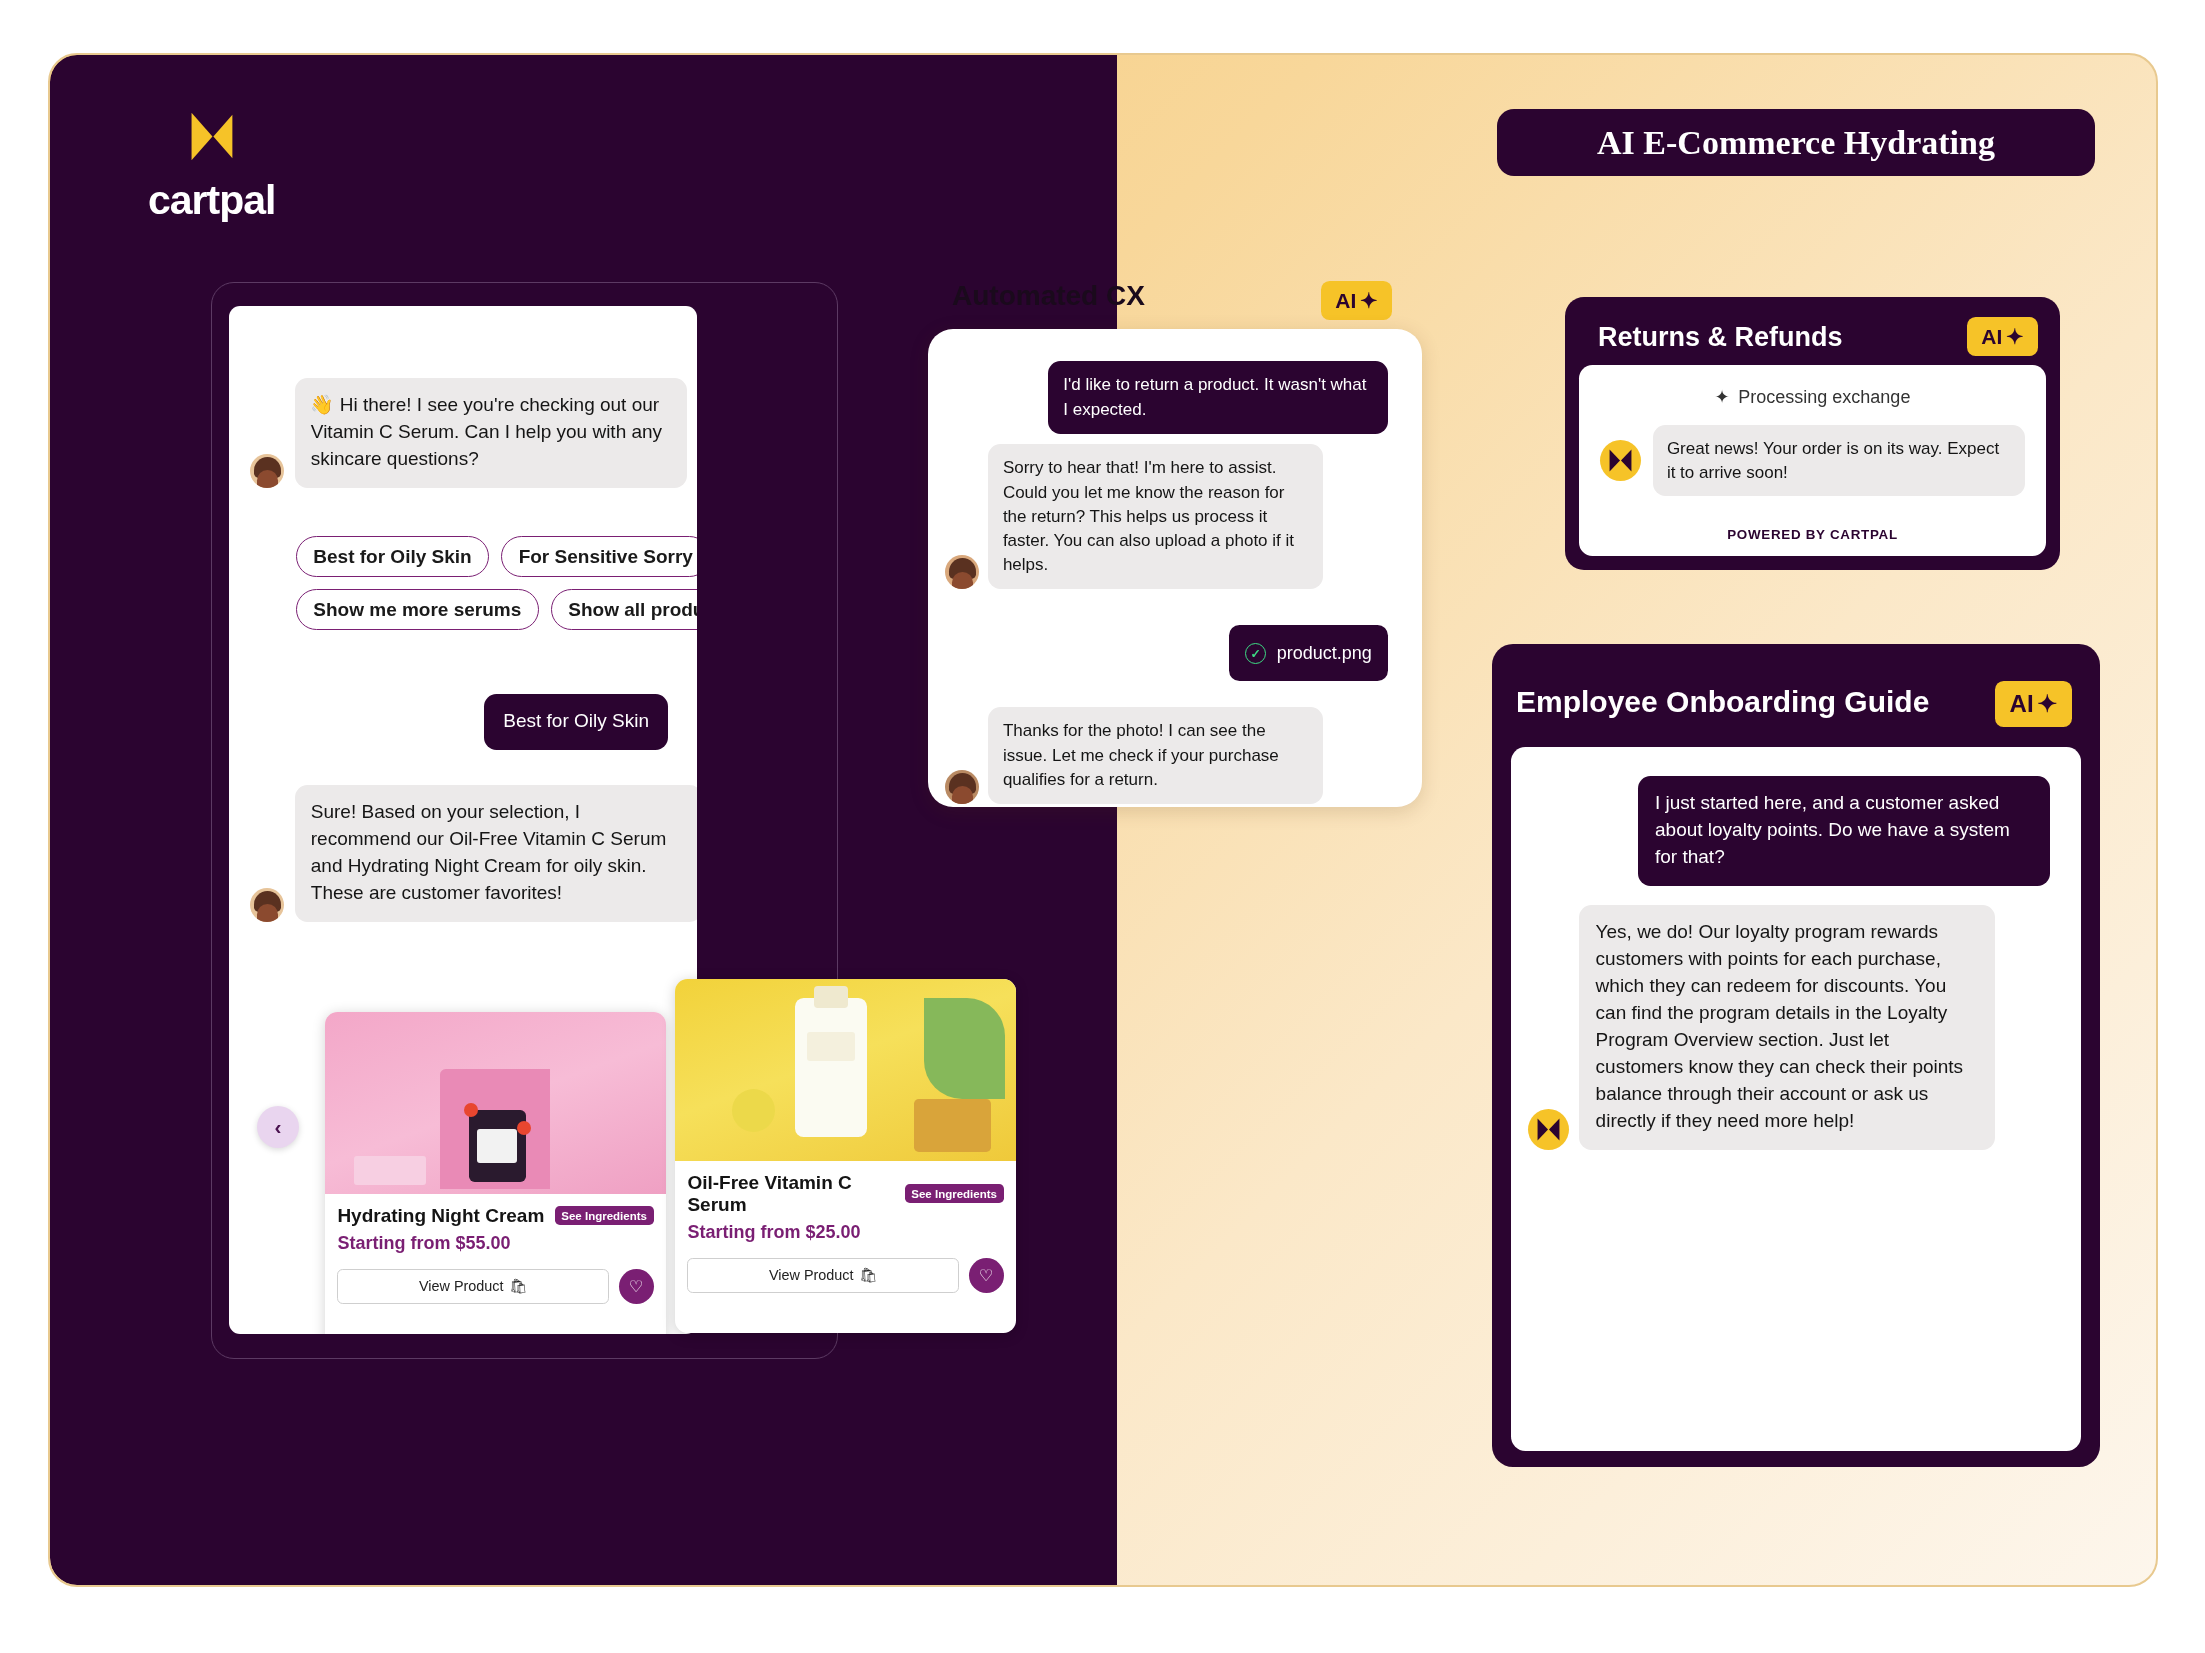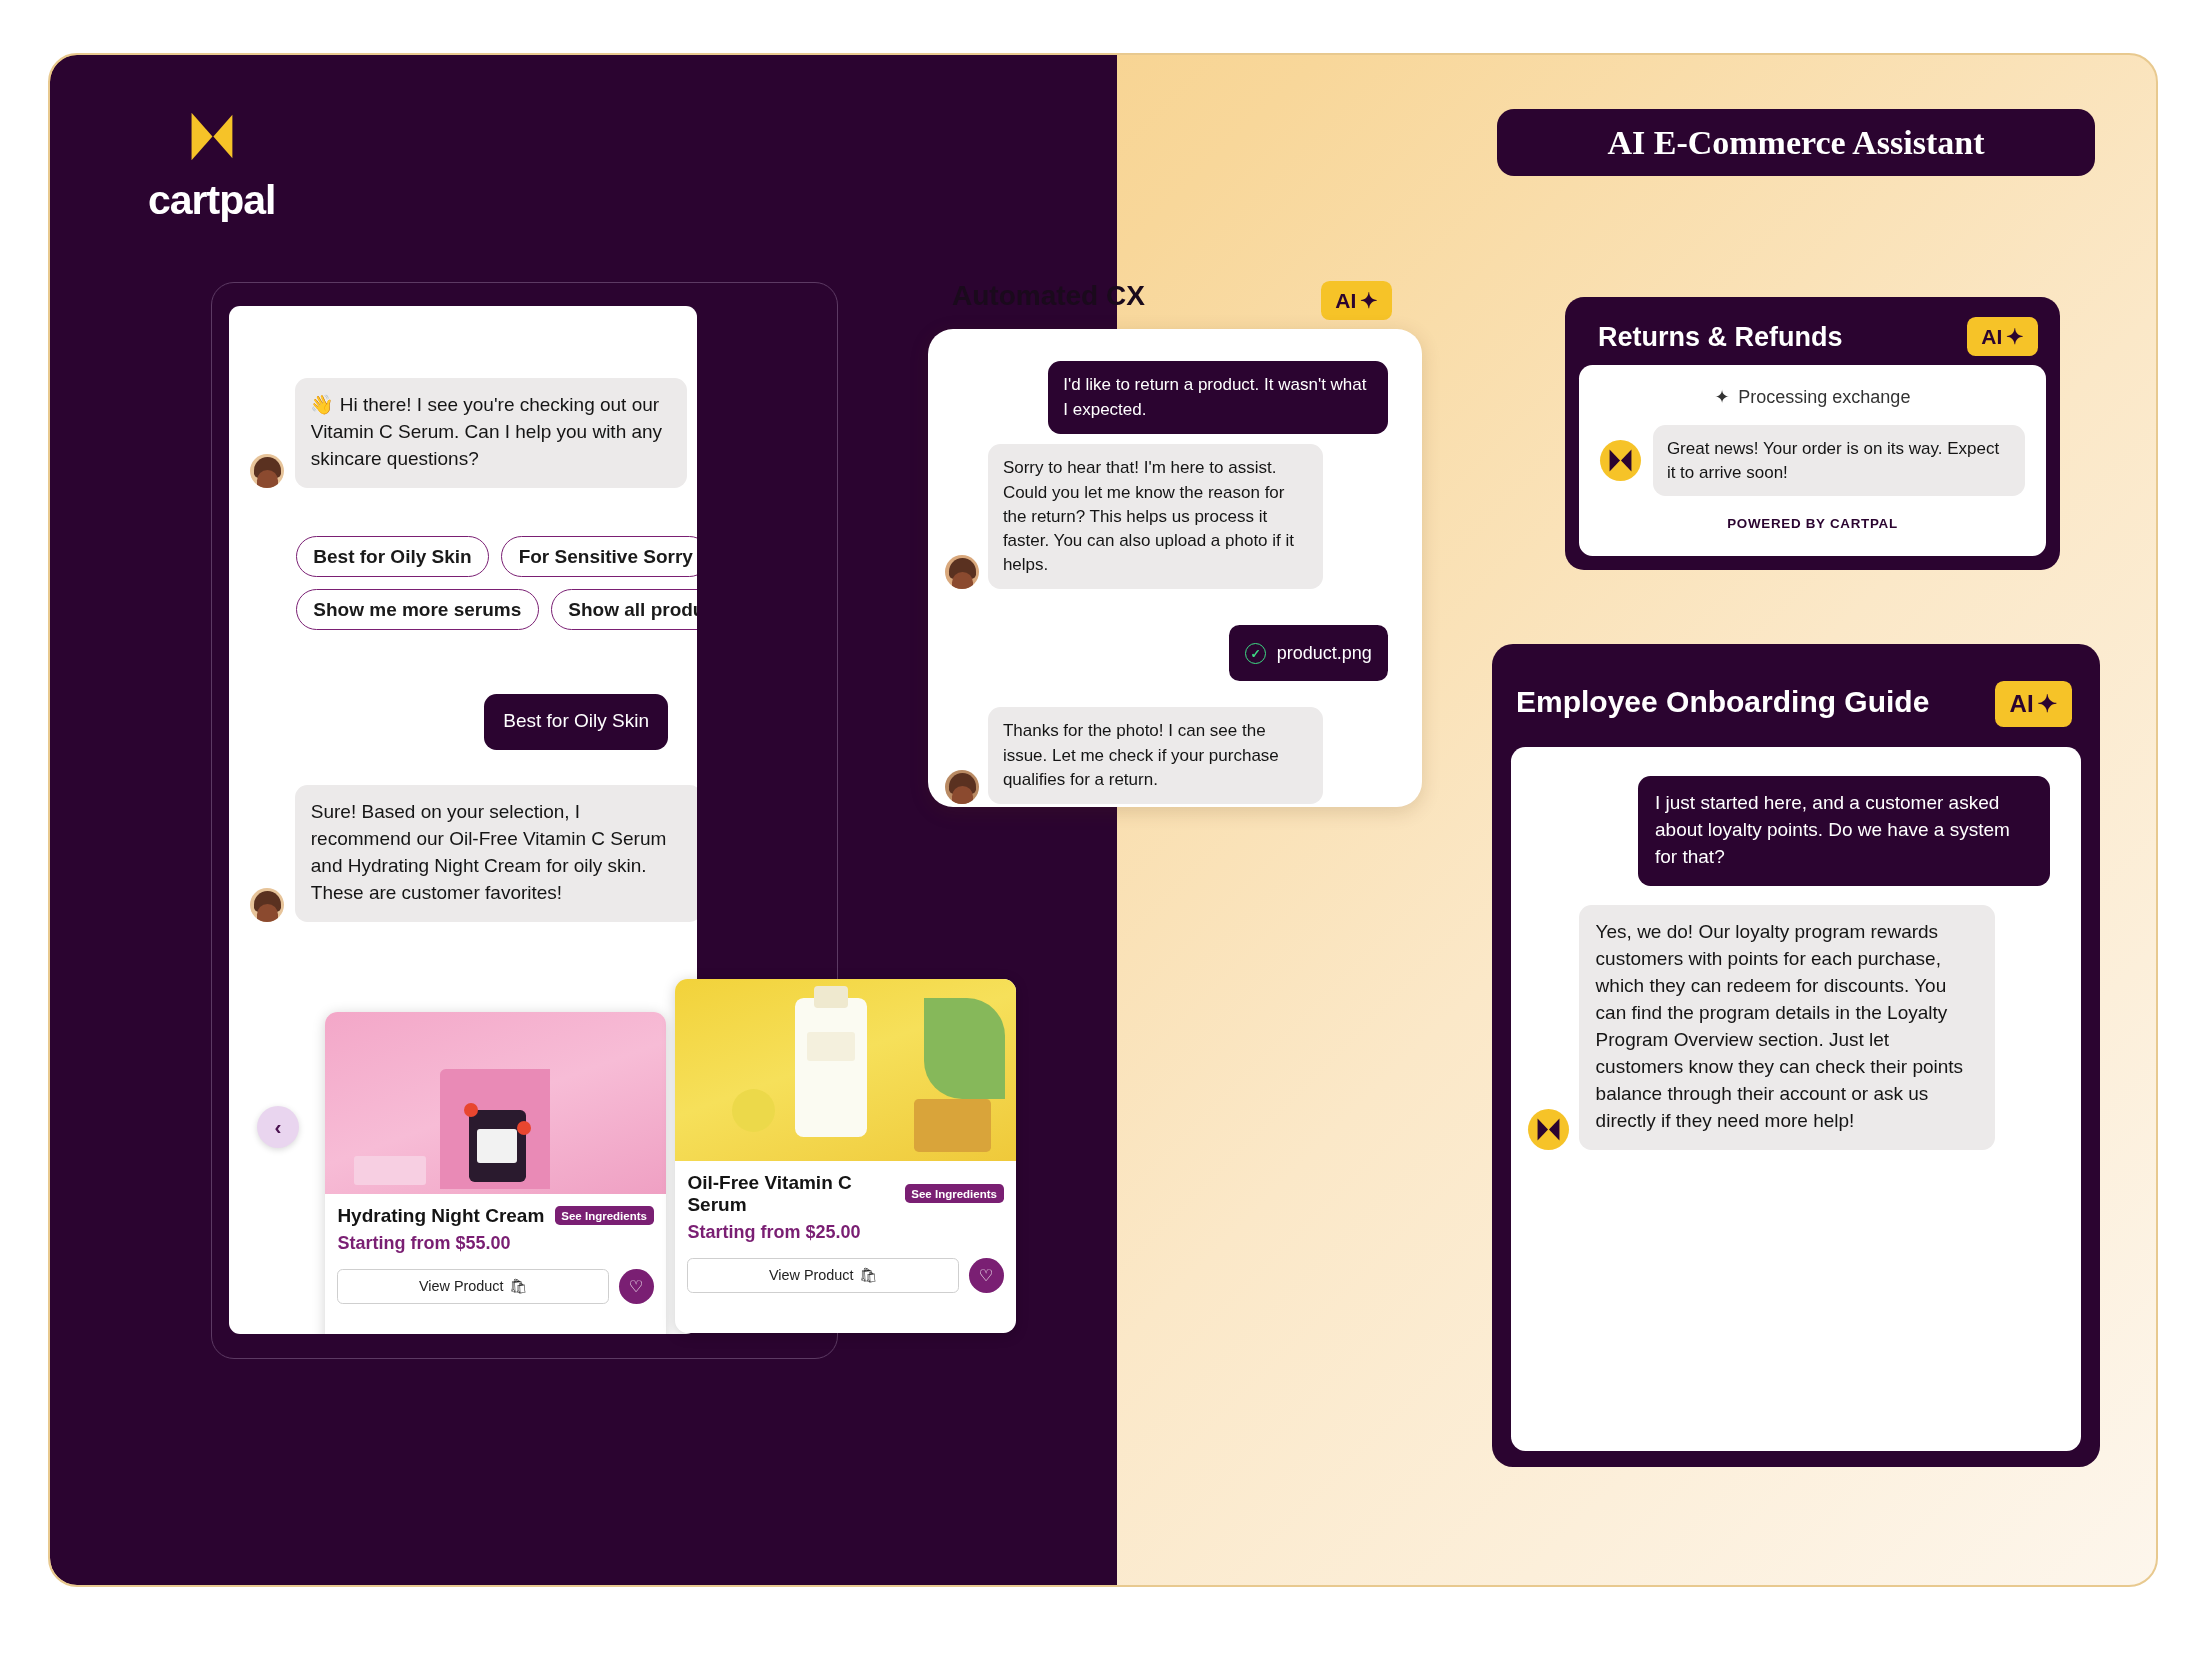--- a/index.html
+++ b/index.html
@@ -226,21 +226,21 @@
   <div class="logo">
     <div class="logo-mark">
       <svg width="57" height="57" viewBox="0 0 120 120">
         <path d="M18 10 L18 110 L62 60 Z" fill="#f6c328"></path>
         <path d="M104 14 L104 106 L64 60 Z" fill="#f6c328"></path>
       </svg>
     </div>
     <div class="logo-text">cartpal</div>
   </div>
 
-  <div class="title-pill">AI E-Commerce Assistant</div>
+  <div class="title-pill">AI E-Commerce Hydrating</div>
 
   <div class="main-chat-outer"></div>
   <div class="main-chat">
 
     <div style="position:absolute; left:21px; top:72px; display:flex; align-items:flex-end; gap:10.5px;">
       <div class="avatar"></div>
       <div class="bubble-grey txt" style="width:392px; padding:14.4px 16.3px;">👋 Hi there! I see you're checking out our Vitamin C Serum. Can I help you with any skincare questions?</div>
     </div>
 
     <div style="position:absolute; left:67px; top:230px; width:498px; display:flex; flex-wrap:wrap; gap:12.4px;">
@@ -348,21 +348,21 @@
     </div>
     <div style="display:flex; align-items:center; gap:11.5px; padding:17px 21px 0 21px;">
       <div class="brand-mark">
         <svg width="41" height="41" viewBox="0 0 86 86">
           <path d="M20 20 L20 66 L42 43 Z" fill="#2b0430"></path>
           <path d="M66 20 L66 66 L44 43 Z" fill="#2b0430"></path>
         </svg>
       </div>
       <div class="bubble-grey" style="flex:1; padding:11.5px 14.4px; font-size:17px;">Great news! Your order is on its way. Expect it to arrive soon!</div>
     </div>
-    <div class="powered" style="margin-top:20px;">POWERED BY CARTPAL</div>
+    <div class="powered" style="margin-top:31px;">POWERED BY CARTPAL</div>
   </div>
 
   <div class="eo-card"></div>
   <div class="eo-title">Employee Onboarding Guide</div>
   <div class="ai-badge eo-badge">
     <span>AI</span>
     <span class="sparkle">✦</span>
   </div>
   <div class="eo-inner">
     <div class="bubble-dark" style="position:absolute; right:31px; top:29px; width:412px; padding:14.4px 17px; font-size:19px;">I just started here, and a customer asked about loyalty points. Do we have a system for that?</div>

